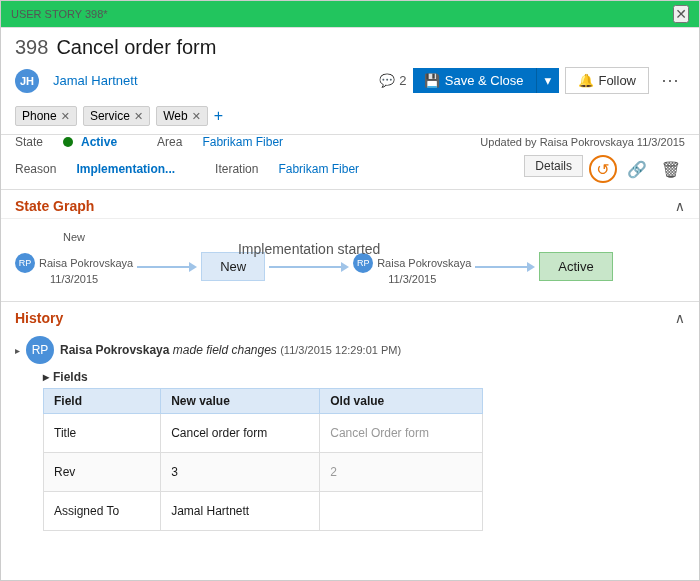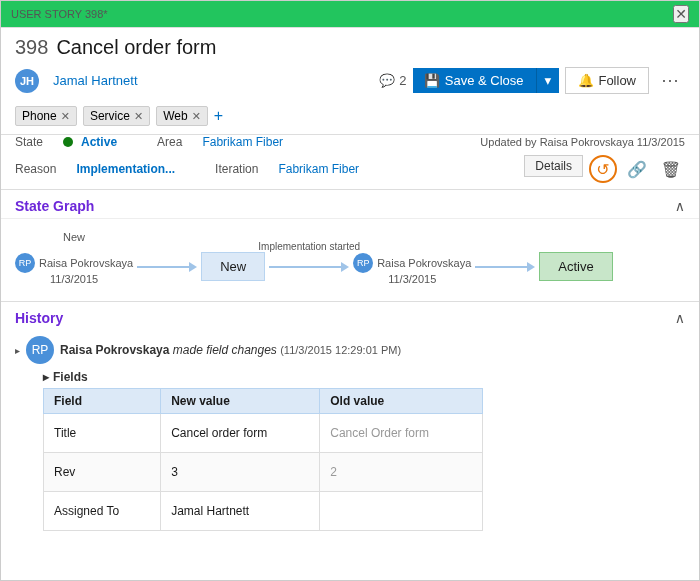--- a/index.html
+++ b/index.html
@@ -223,21 +223,21 @@
     .section-header {
       display: flex;
       justify-content: space-between;
       align-items: center;
       padding: 8px 14px 4px 14px;
       border-bottom: 1px solid #eee;
     }
     .section-title {
       font-size: 14px;
       font-weight: 600;
-      color: #6d28d9;
+      color: #c2410c;
     }
     .collapse-btn {
       background: none;
       border: none;
       cursor: pointer;
       color: #555;
       font-size: 14px;
     }
 
     .state-graph {
@@ -526,21 +526,21 @@
     </div>
   </div>
 
   <div class="state-node-group">
     <div class="state-node-label-top" style="visibility:hidden">x</div>
     <div class="state-box">New</div>
   </div>
 
   <div class="arrow-container">
     <div class="arrow" style="width:80px;">
-      <div style="position:absolute;top:-18px;left:50%;transform:translateX(-50%);font-size:10px;color:#555;white-space:nowrap;">Implementation started</div>
+      <div style="position:absolute;top:-18px;left:50%;transform:translateX(-50%);font-size:14px;color:#555;white-space:nowrap;">Implementation started</div>
       <div class="arrow-line"></div>
       <div class="arrow-head"></div>
     </div>
   </div>
 
   <div class="state-node-group">
     <div class="state-node-label-top" style="visibility:hidden">x</div>
     <div class="avatar-date-group">
       <div class="avatar-row">
         <div class="avatar-xs">RP</div>

